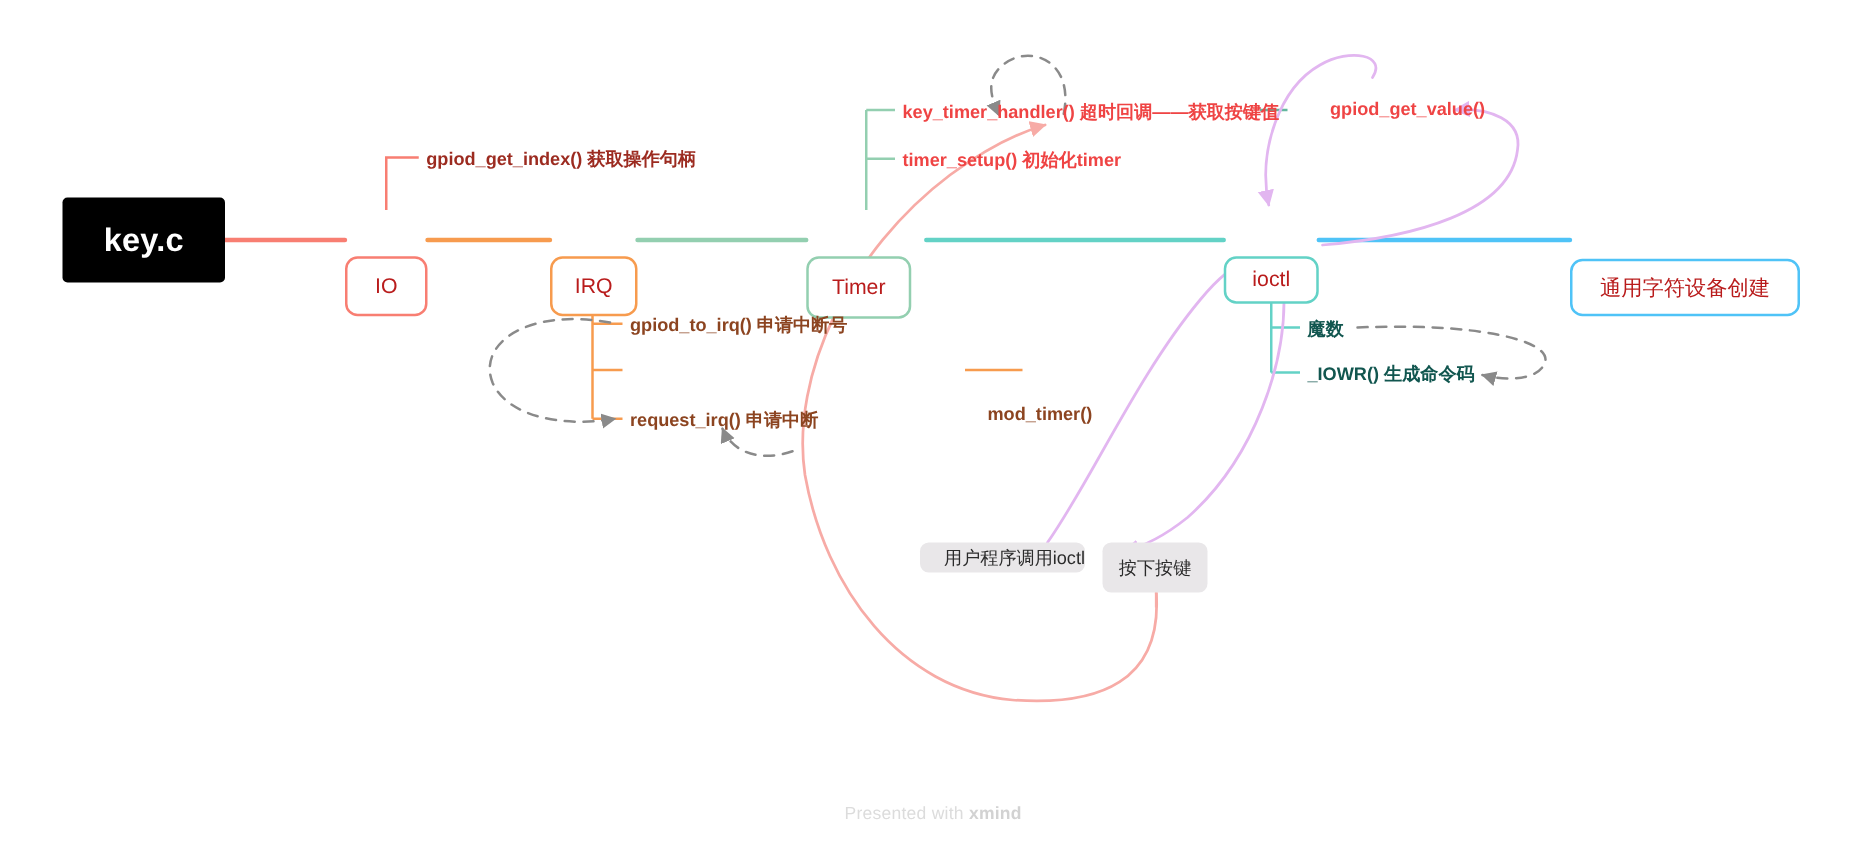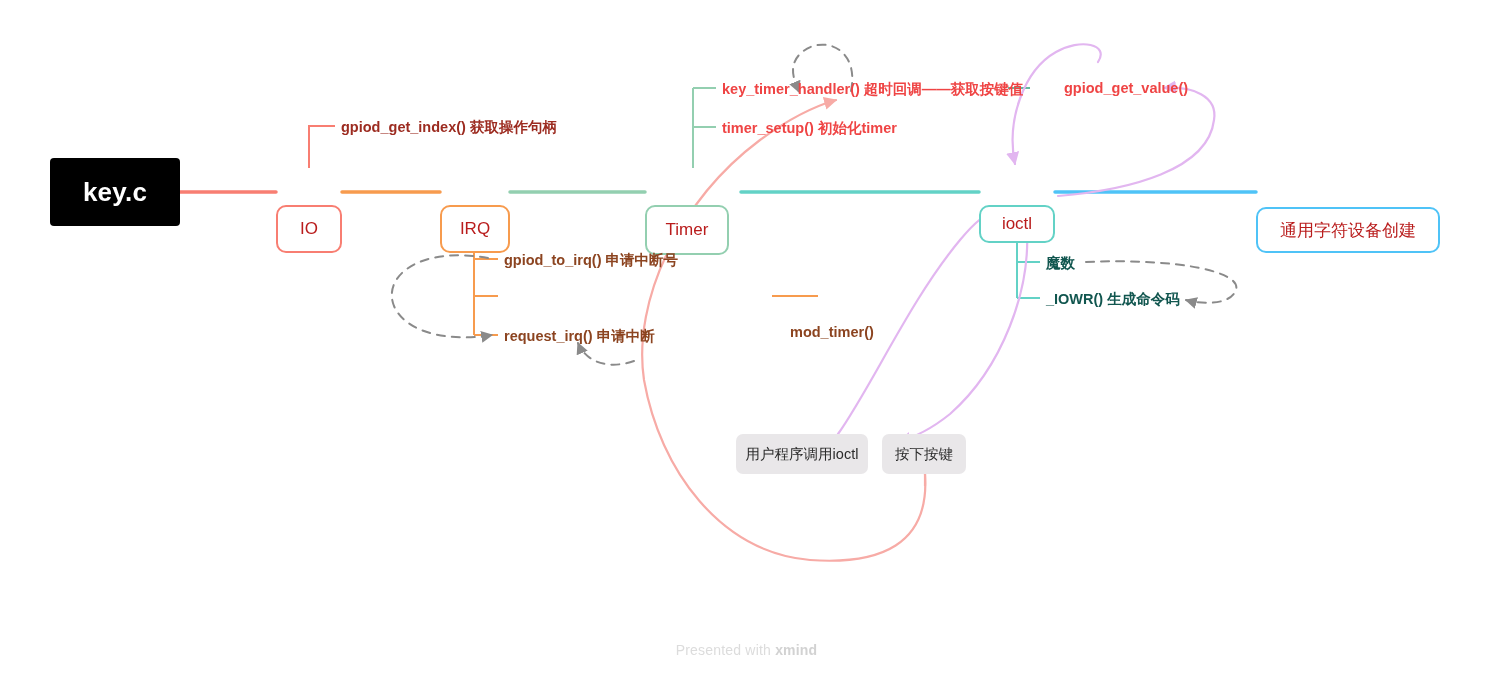--- a/index.html
+++ b/index.html
@@ -38,21 +38,21 @@
   .leaf.irq{color:#8C4420;}
   .leaf.timer{color:#ef4444;}
   .leaf.ioctl{color:#11564F;}
 
   
   .chip{
     position:absolute;background:#E9E7E9;border-radius:7px;
     display:flex;align-items:center;justify-content:center;
     font-size:14.5px;color:#2b2b2b;white-space:nowrap;
   }
-  .chip-user{left:736px;top:434px;width:132px;height:40px;}
+  .chip-user{left:736px;top:434px;width:132px;height:24px;justify-content:flex-end;}
   .chip-press{left:882px;top:434px;width:84px;height:40px;}
 
   
   .footer{
     position:absolute;left:0;top:642px;width:1493px;text-align:center;
     font-size:14px;color:#DCDCDC;letter-spacing:.2px;
   }
   .footer b{color:#D2D2D2;font-weight:bold;}
 </style>
 </head>

